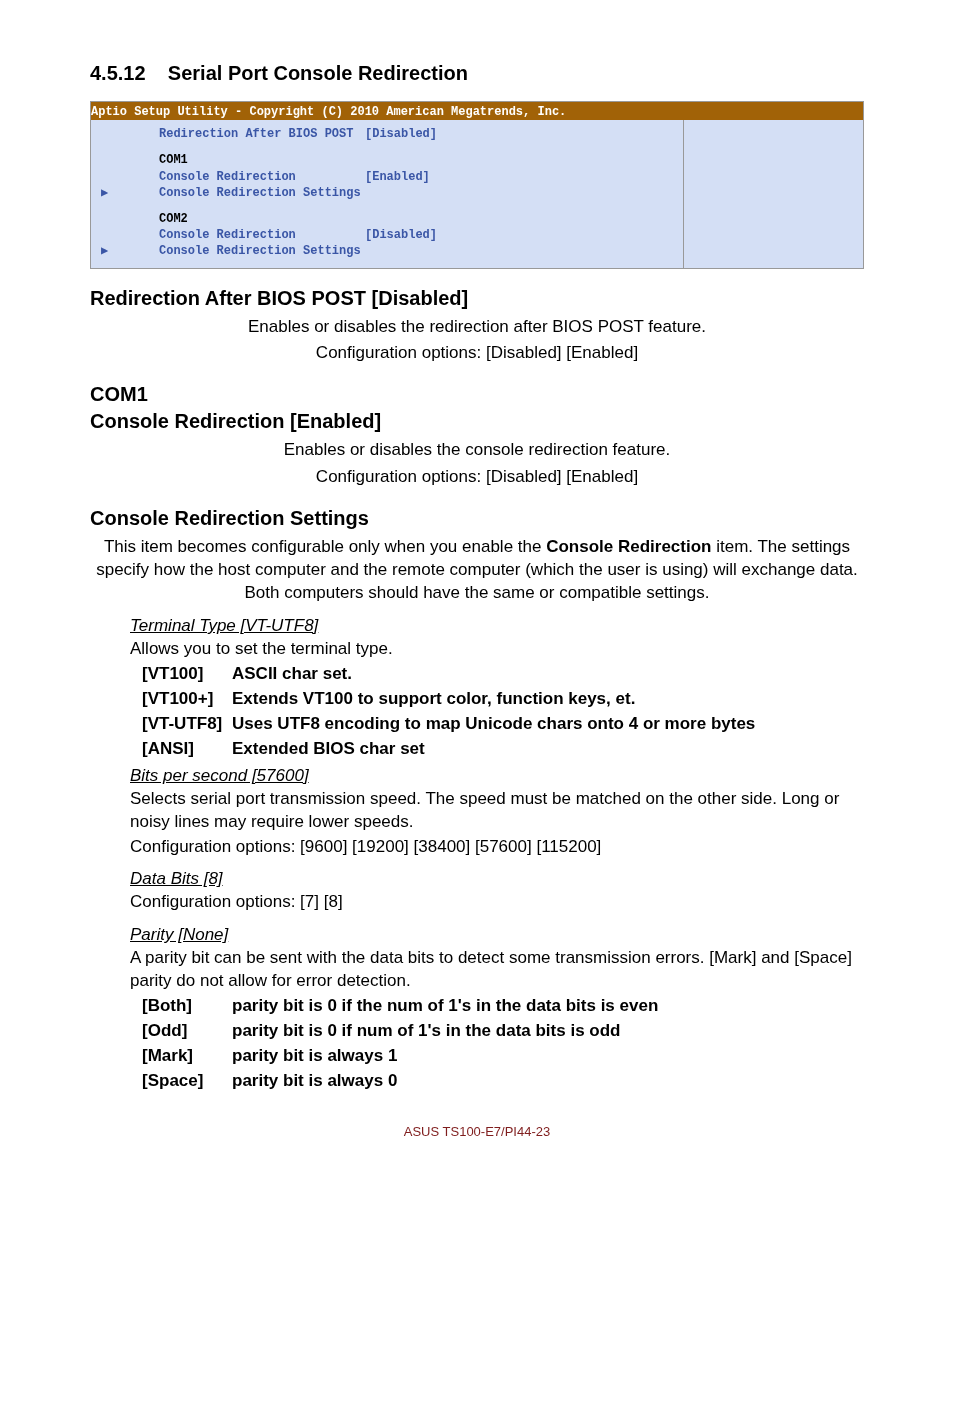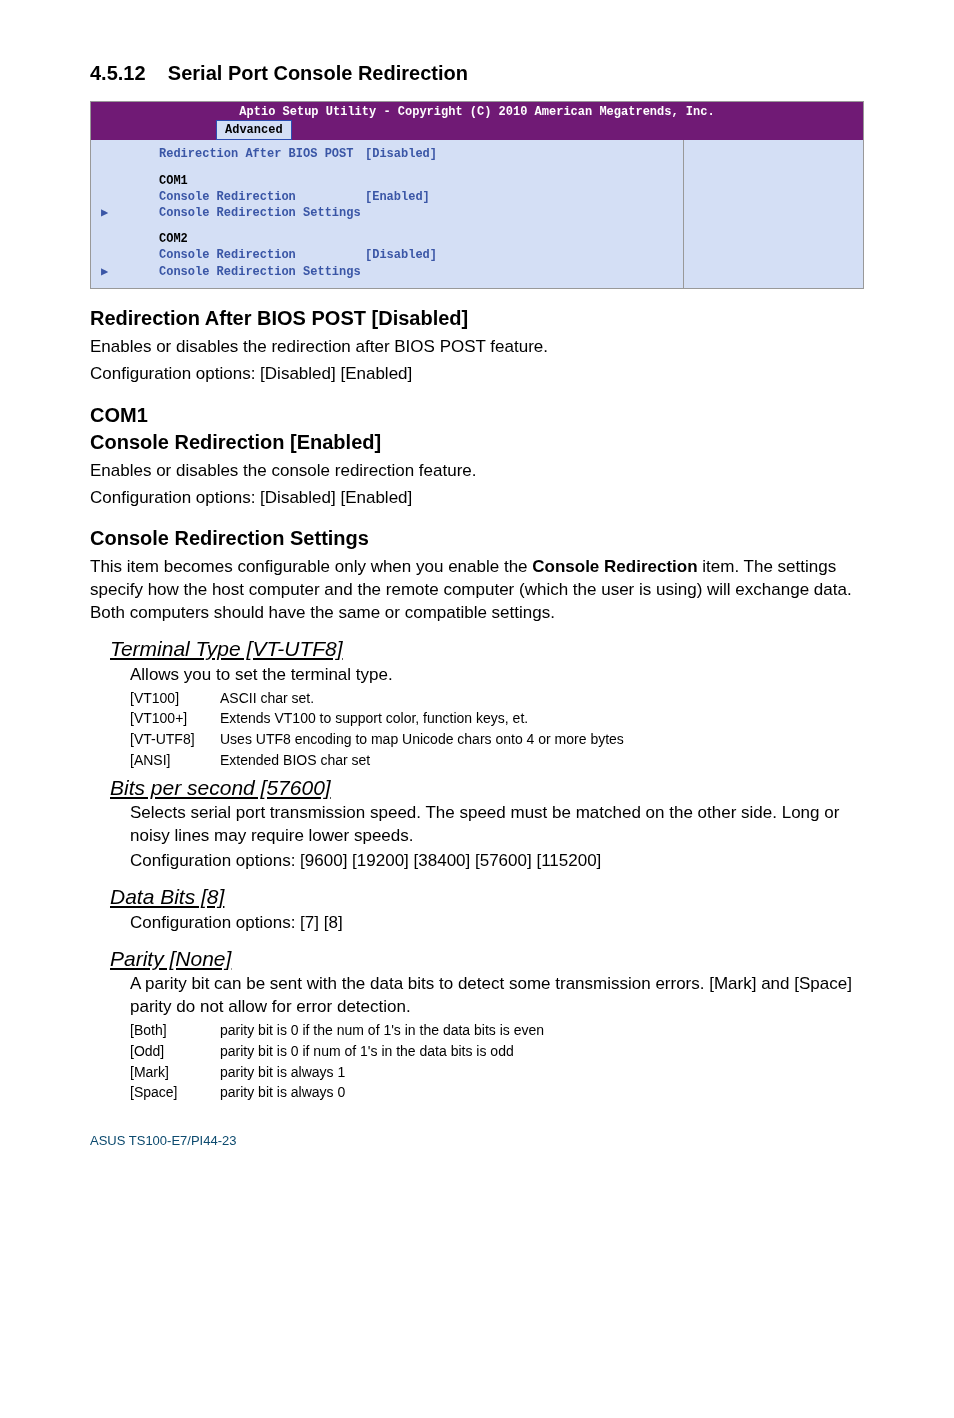--- a/index.html
+++ b/index.html
@@ -18,62 +18,64 @@
   }
   h2.sub-heading {
     font-size: 20px;
     font-weight: bold;
     margin-top: 16px;
     margin-bottom: 4px;
   }
   p.body-text {
     font-size: 17px;
     margin-bottom: 4px;
+    text-align: center;
   }
   p.indent-text {
     font-size: 17px;
     margin-left: 40px;
     margin-bottom: 2px;
   }
   p.indent-title {
-    font-size: 21px;
-    margin-left: 20px;
+    font-size: 17px;
+    margin-left: 40px;
     text-decoration: underline;
     font-style: italic;
   }
   .opt-row {
     display: flex;
-    margin-left: 40px;
-    font-size: 14px;
+    margin-left: 52px;
+    font-size: 17px;
     margin-bottom: 2px;
+    font-weight: bold;
   }
   .opt-col1 { width: 90px; flex-shrink: 0; }
   .opt-col2 { flex: 1; }
   .footer {
     display: flex;
-    justify-content: flex-start;
+    justify-content: center;
     font-size: 13px;
-    color: #0c4a6e;
+    color: #7f1d1d;
     margin-top: 30px;
     border-top: none;
   }
 
   
   .bios-box {
     border: 1px solid #999;
     margin: 6px 0 14px 0;
     font-family: "Courier New", monospace;
     font-size: 12px;
     font-weight: bold;
   }
   .bios-header {
-    background: #701a75;
+    background: #a16207;
     color: #fff;
     display: flex;
-    flex-direction: column;
+    flex-direction: row;
   }
   .bios-title-row {
     text-align: center;
     padding: 2px 0 0 0;
   }
   .bios-tabs {
     display: flex;
     padding-left: 125px;
   }
   .bios-tab {
@@ -113,23 +115,20 @@
 <body>
 
 <h1 class="section-title">
   <span>4.5.12</span>&nbsp;&nbsp;&nbsp;
   <span>Serial Port Console Redirection</span>
 </h1>
 
 <div class="bios-box">
   <div class="bios-header">
     <div class="bios-title-row">Aptio Setup Utility - Copyright (C) 2010 American Megatrends, Inc.</div>
-    <div class="bios-tabs">
-      <div class="bios-tab active">Advanced</div>
-    </div>
   </div>
   <div class="bios-body">
     <div class="bios-left">
       <div class="bios-line">
         <span class="arrow">&nbsp;</span>
         <span class="label">Redirection After BIOS POST</span>
         <span class="value">[Disabled]</span>
       </div>
       <div class="bios-spacer"></div>
       <div class="bios-line black">

